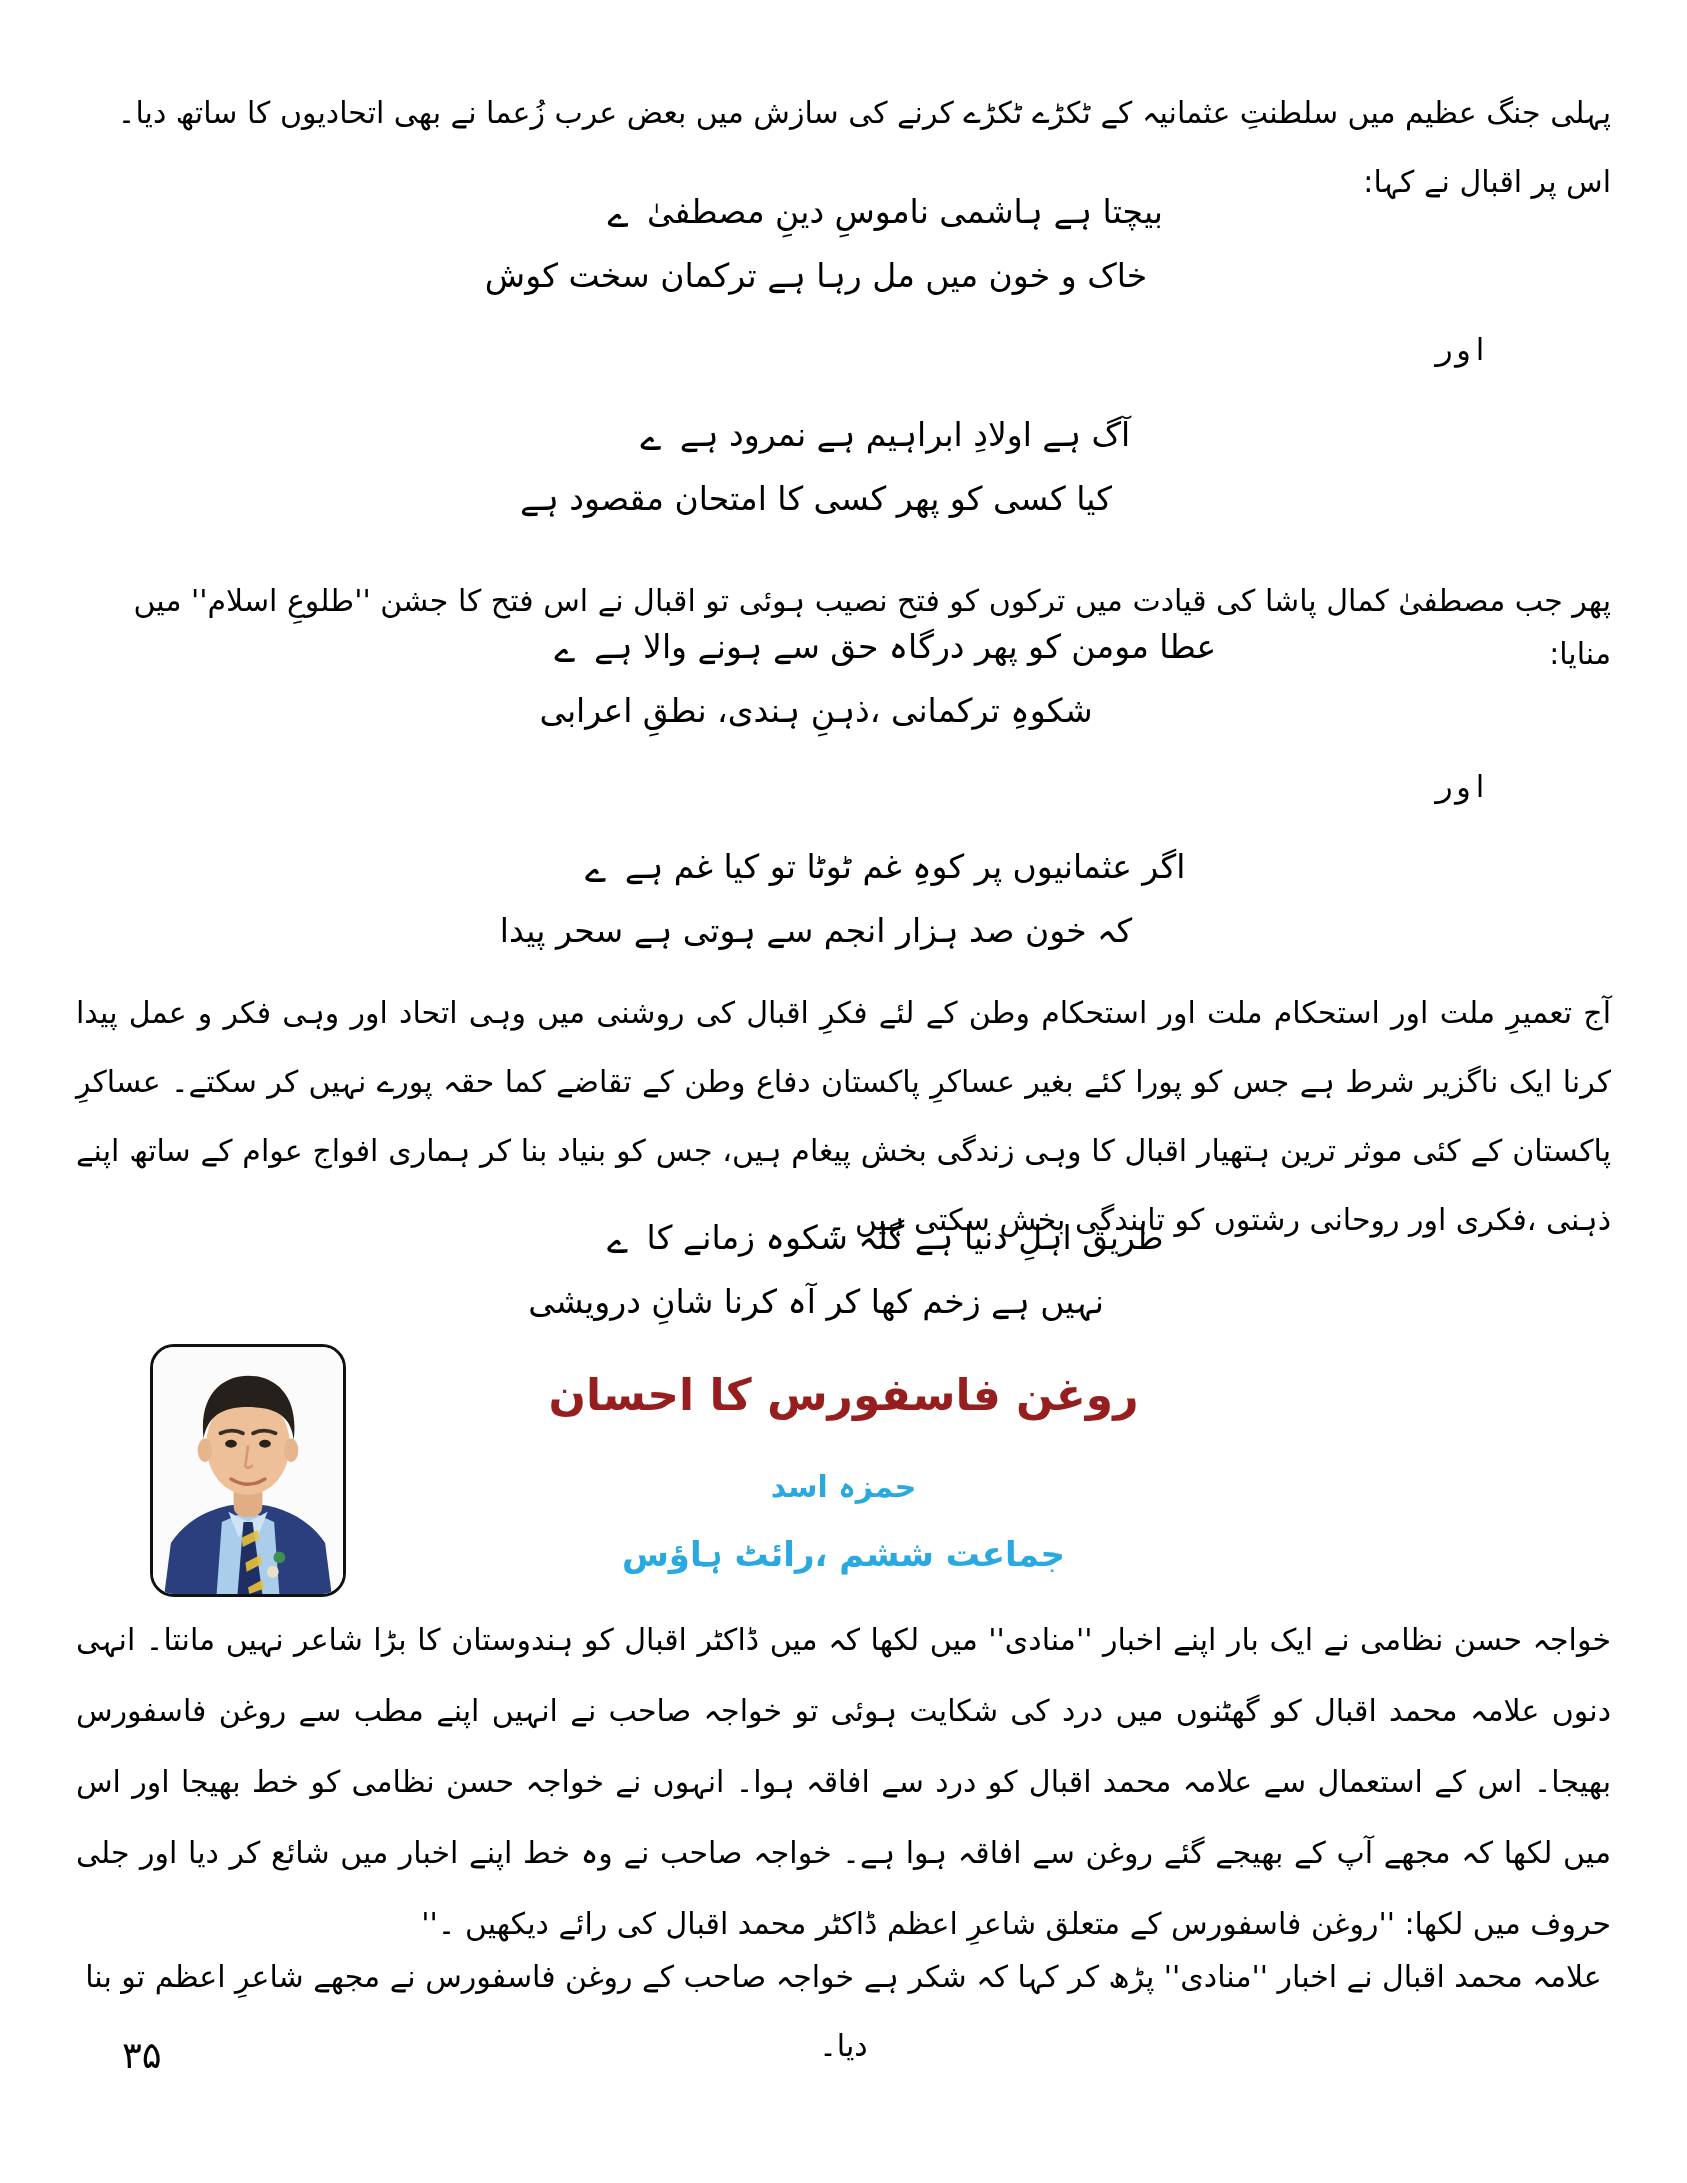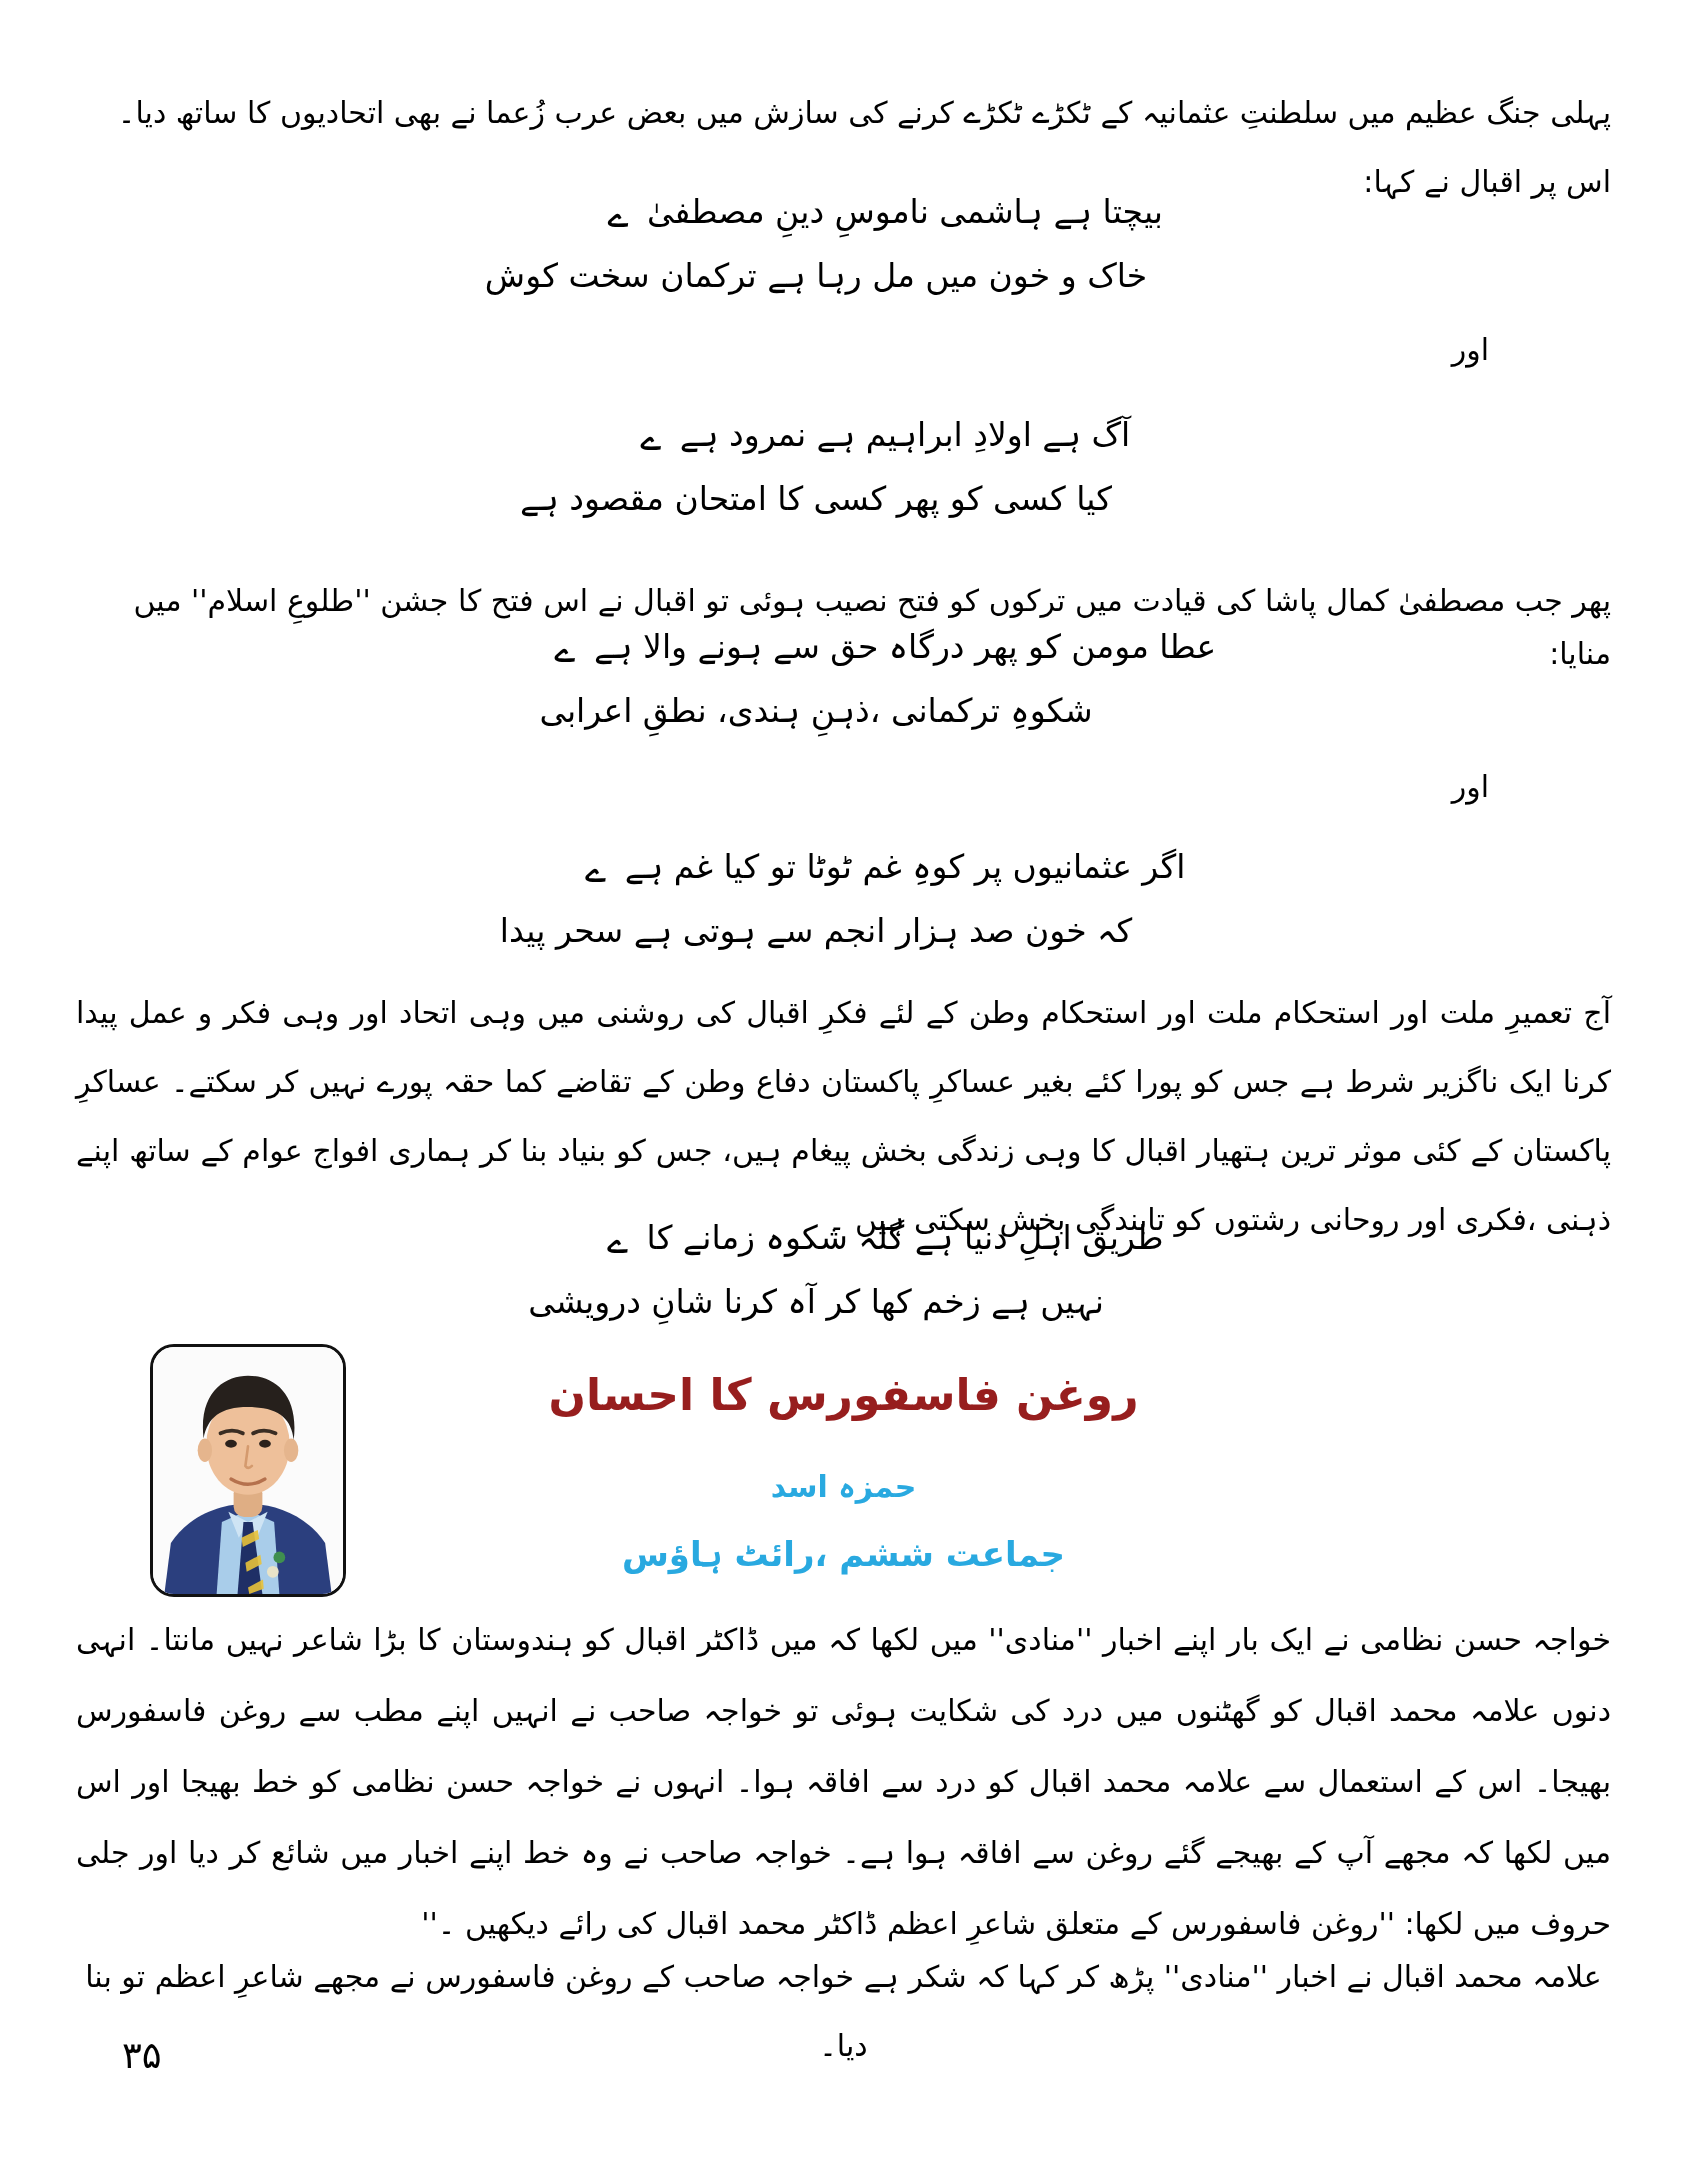--- a/index.html
+++ b/index.html
@@ -7,21 +7,21 @@
     position:relative;width:1687px;height:2183px;background:#ffffff;
     font-family:"DejaVu Sans",sans-serif;color:#000;direction:rtl;overflow:hidden;
   }
   .block{position:absolute;right:76px;left:76px;}
   .prose{font-size:30px;line-height:69px;text-align:justify;text-justify:inter-word;}
   .prose.single{text-align:right;}
   .couplet{position:absolute;right:71px;left:76px;text-align:center;font-size:33px;line-height:64px;}
   .couplet .l1{position:relative;right:-30px;}
   .couplet .l2{position:relative;right:30px;}
   .vm{display:inline-block;margin:0 18.5px;transform:translateY(4px);font-size:36px;}
-  .aur{position:absolute;right:198px;font-size:30px;}
+  .aur{position:absolute;right:198px;font-size:30px;font-family:Liberation Mono, monospace;}
   .heading{position:absolute;right:76px;left:76px;text-align:center;
     font-size:44px;font-weight:bold;line-height:73px;}
   .byline{position:absolute;right:76px;left:76px;text-align:center;font-weight:bold;}
   .author{font-size:30px;}
   .classline{font-size:34px;}
   .closing{text-align:center;}
   .photo-frame{
     position:absolute;left:150px;top:1344px;width:196px;height:253px;
     border:3.3px solid #111;border-radius:24px;overflow:hidden;background:#fbfbfb;box-sizing:border-box;
   }

